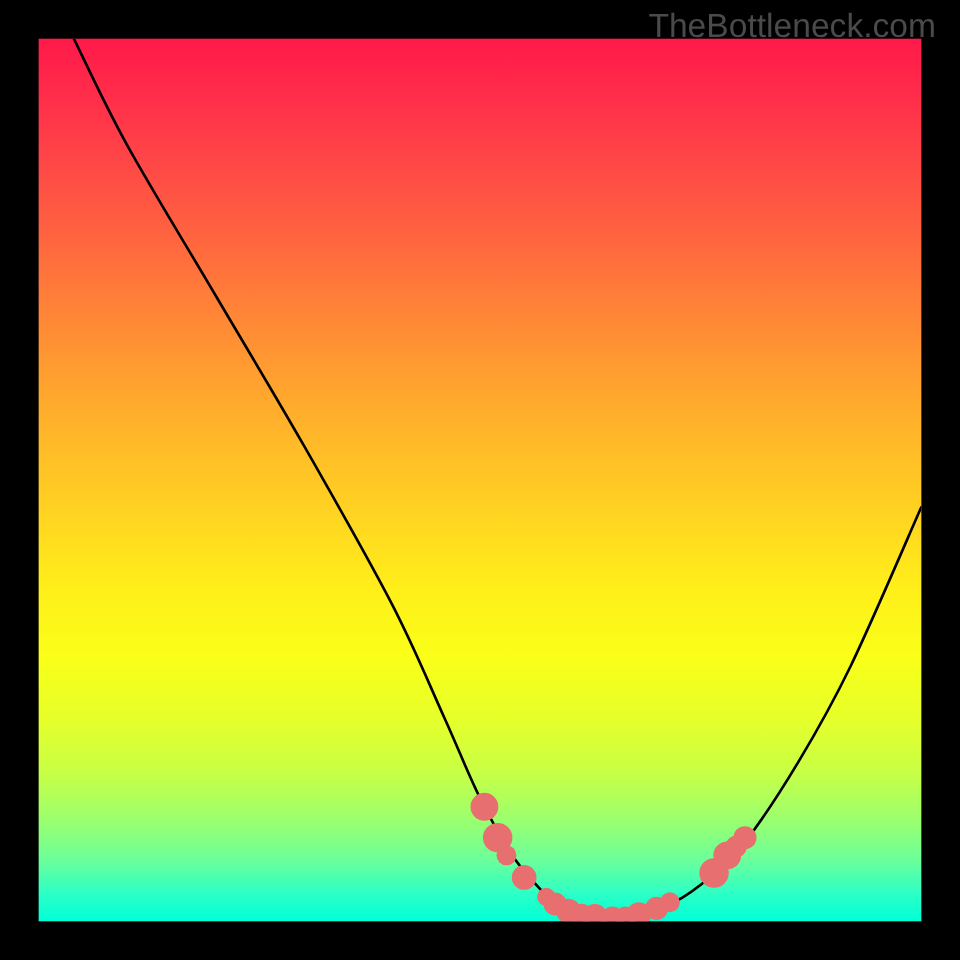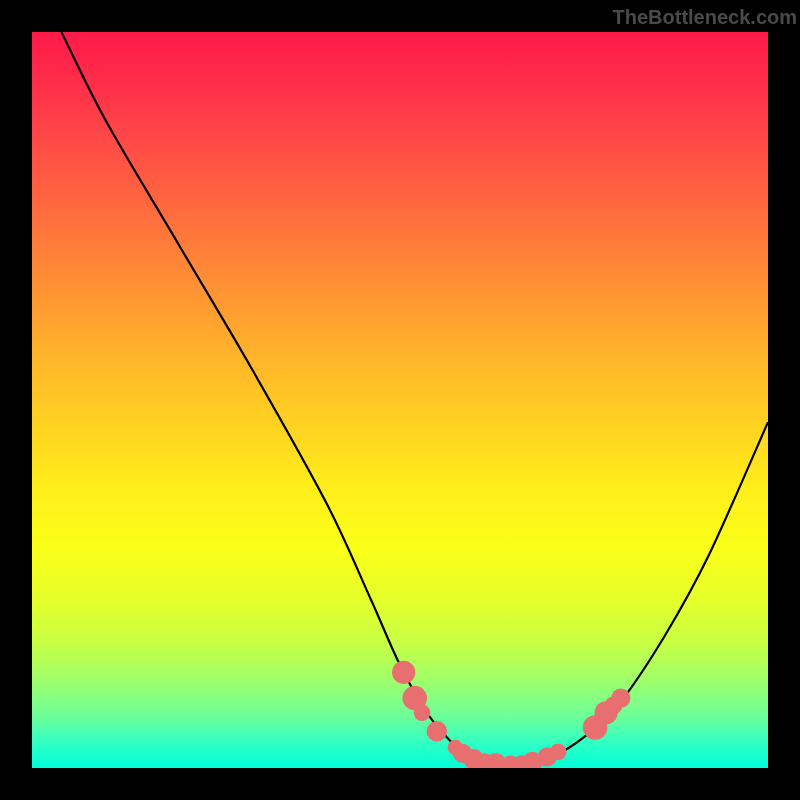--- a/index.html
+++ b/index.html
@@ -6,24 +6,24 @@
   body {
     width: 800px;
     height: 800px;
     background: #000;
     position: relative;
     font-family: Arial, sans-serif;
   }
   .watermark {
     position: absolute;
     top: 6px;
-    right: 3px;
+    right: 20px;
     color: #4a4a4a;
-    font-size: 20px;
-    font-weight: bold;
+    font-size: 28px;
+    font-weight: normal;
     z-index: 10;
   }
   .plot-area {
     position: absolute;
     left: 32px;
     top: 32px;
     width: 736px;
     height: 736px;
     overflow: hidden;
   }

